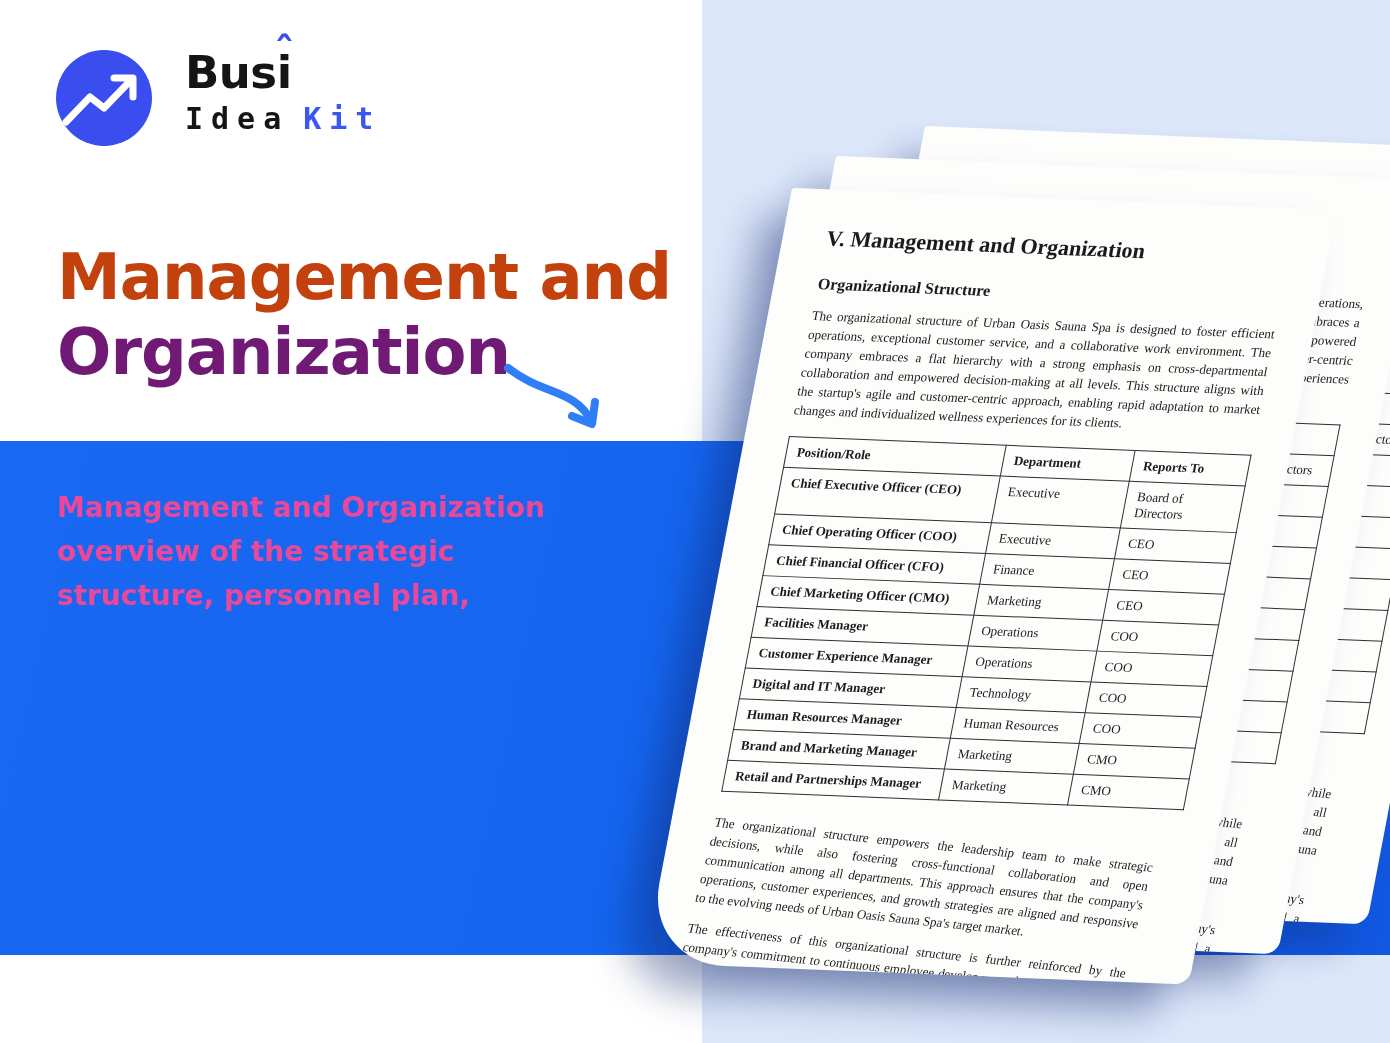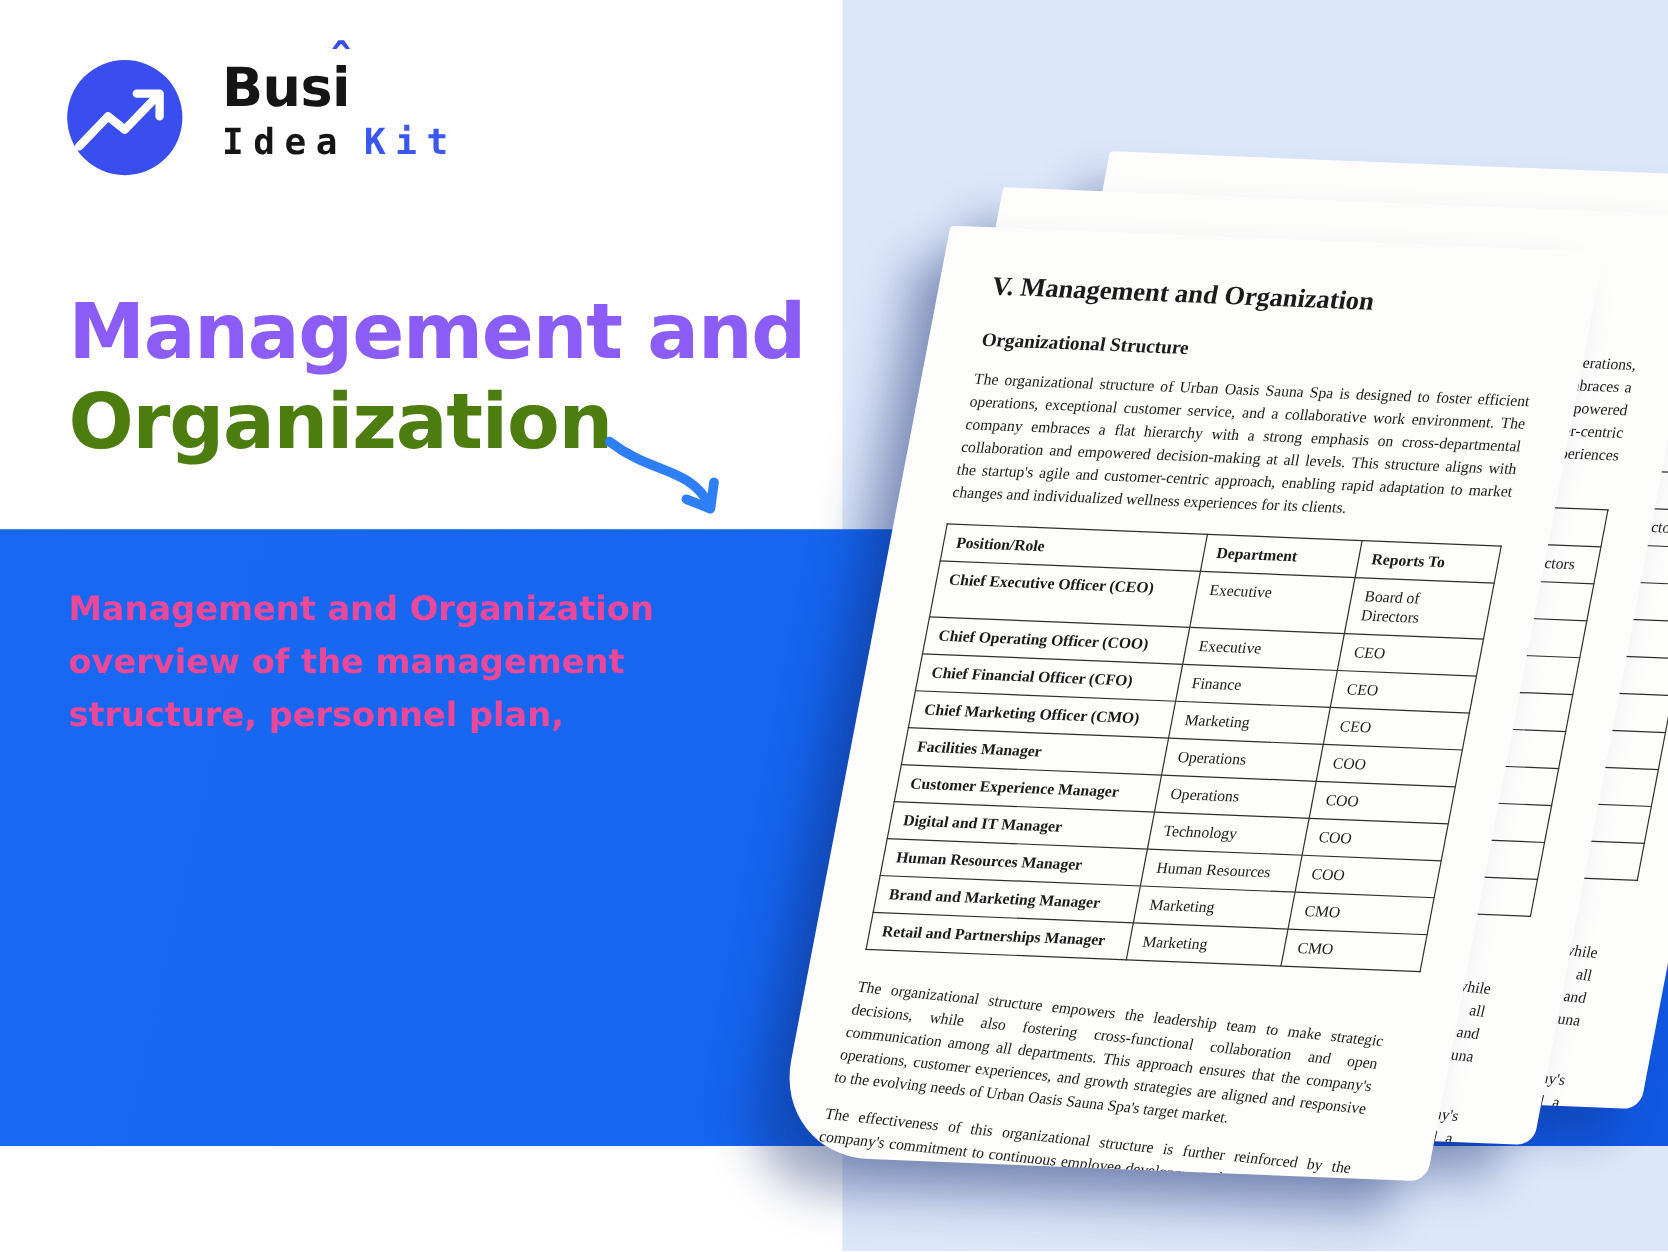--- a/index.html
+++ b/index.html
@@ -40,22 +40,22 @@
   .logo-mark svg{position:absolute;left:0;top:0;}
   .logo-text{position:absolute;left:129px;top:2px;white-space:nowrap;}
   .logo-line1{font-weight:700;font-size:45px;line-height:46px;letter-spacing:-0.5px;color:#151515;}
   .i-wrap{position:relative;display:inline-block;}
   .hat{position:absolute;left:-0.06em;top:-0.52em;color:#3A4DEF;font-size:0.9em;font-weight:700;}
   .logo-line2{font-family:"DejaVu Sans Mono",monospace;font-weight:700;font-size:30px;line-height:34px;letter-spacing:8px;color:#151515;margin-top:6px;}
   .kit{color:#3A57F2;margin-left:14px;}
 
   
   .hero{position:absolute;left:57px;top:240px;z-index:5;}
-  .hero-l1,.hero-l2{font-weight:700;font-size:64px;line-height:75px;letter-spacing:-1px;color:#8b5cf6;white-space:nowrap;}
-  .hero-l2{color:#4d7c0f;}
+  .hero-l1,.hero-l2{font-weight:700;font-size:64px;line-height:75px;letter-spacing:-1px;color:#c2410c;white-space:nowrap;}
+  .hero-l2{color:#701a75;}
   .swoosh{position:absolute;left:500px;top:358px;z-index:5;}
 
   
   .desc{position:absolute;left:57px;top:486px;z-index:5;font-weight:700;font-size:28px;line-height:44px;color:#ec4899;}
   .desc div{white-space:nowrap;}
 </style>
 </head>
 <body>
 
 <div class="canvas">
@@ -305,17 +305,17 @@
     <div class="hero-l2">Organization</div>
   </section>
 
   <svg class="swoosh" width="110" height="82" viewBox="0 0 110 82">
     <path d="M8 10 C 44 38, 74 30, 92 64" fill="none" stroke="#2E7FF5" stroke-width="8" stroke-linecap="round"></path>
     <path d="M72 58 L92 66 L95 44" fill="none" stroke="#2E7FF5" stroke-width="8" stroke-linecap="round" stroke-linejoin="round"></path>
   </svg>
 
   <section class="desc">
     <div>Management and Organization</div>
-    <div>overview of the management</div>
+    <div>overview of the strategic</div>
     <div>structure, personnel plan,</div>
   </section>
 
 </div>
 
 </body></html>

